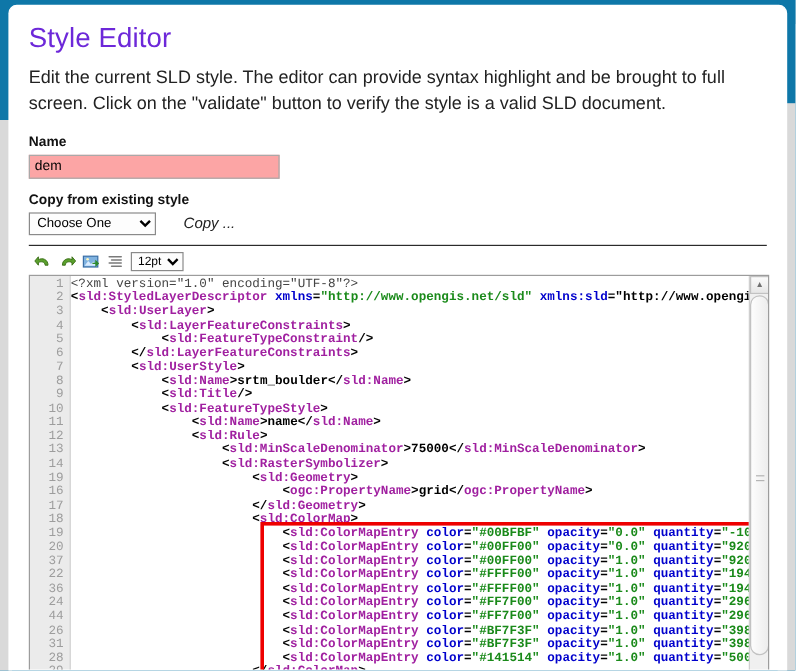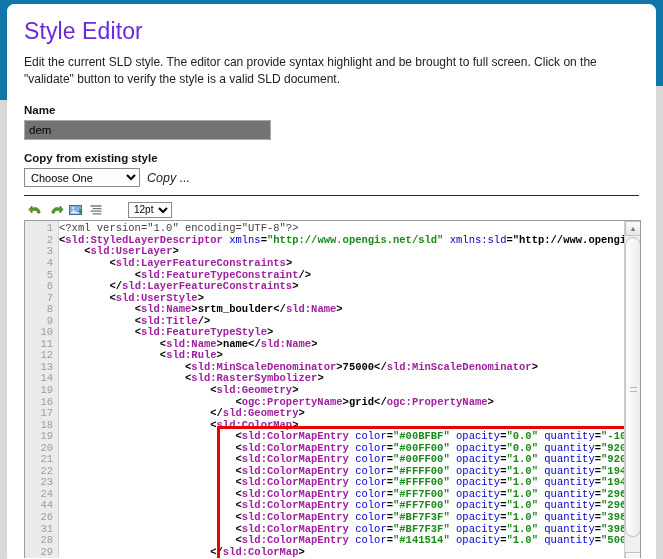--- a/index.html
+++ b/index.html
@@ -63,76 +63,77 @@
   h1#title {
     margin: 0 0 10px 0;
     font-size: 23px;
     font-weight: normal;
     color: #6d28d9;
     letter-spacing: 0.1px;
     line-height: 1.1;
   }
   p#subtitle {
     margin: 0 0 16px 0;
-    font-size: 12px;
+    font-size: 15px;
     color: #222;
     line-height: 1.42;
     max-width: 628px;
   }
   .field-label {
     font-size: 11.5px;
     font-weight: bold;
     color: #111;
     margin: 0 0 4px 0;
   }
   input#name-input {
-    width: 247px; height: 20px;
+    width: 209px; height: 20px;
     font-size: 11.5px;
     font-family: "Liberation Sans", sans-serif;
     padding: 1px 4px;
     border: 1px solid #a9a9a9;
-    background: #737373;
+    background: #fca5a5;
     color: #000;
     margin: 0 0 12px 0;
     outline: none;
   }
   .copy-row { display: flex; align-items: center; gap: 7px; margin-bottom: 8px; }
   select#copy-select {
-    width: 116px; height: 19px;
+    width: 106px; height: 19px;
     font-size: 11px;
     font-family: "Liberation Sans", sans-serif;
     border: 1px solid #8a8a8a;
     background: #fdfdfd;
     padding: 0 2px;
     color: #000;
   }
   .copy-link {
     font-size: 12.5px;
     font-style: italic;
     color: #222;
+    margin-left: 16px;
   }
   hr.rule {
     border: none;
     border-top: 1px solid #2b2b2b;
     margin: 4px 0 4px 0;
   }
 
   
   #toolbar {
     display: flex; align-items: center; gap: 4px;
     padding: 2px 0 3px 4px;
     height: 20px;
   }
   .tb-icon { width: 16px; height: 16px; display: inline-block; cursor: pointer; }
   select#fontsize-select {
     height: 16px; font-size: 10px;
     font-family: "Liberation Sans", sans-serif;
     border: 1px solid #8a8a8a;
     background: #fdfdfd;
-    margin-left: 20px; padding: 0 1px;
+    margin-left: 1px; padding: 0 1px;
   }
 
   
   #editor-wrap {
     position: relative;
     margin: 0 0 0 0;
     width: 617px;
     height: 348px;
     border: 1px solid #9c9c9c;
     background: #fff;
@@ -161,21 +162,21 @@
     padding-top: 2px;
     overflow: hidden;
     white-space: pre;
     font-family: "Liberation Mono", monospace;
     font-size: 10.5px;
     line-height: 11.55px;
   }
   .cl { height: 11.55px; line-height: 11.55px; white-space: pre; }
   .t-tag   { color: #a020a0; font-weight: bold; }
   .t-punct { color: #000000; font-weight: bold; }
-  .t-attr  { color: #0000cc; font-weight: normal; }
+  .t-attr  { color: #0000cc; font-weight: bold; }
   .t-val   { color: #1a8a1a; font-weight: bold; }
   .t-txt   { color: #000000; font-weight: bold; }
   .t-pi    { color: #444444; }
 
   
   #red-box {
     position: absolute;
     left: 192px; top: 205px;
     width: 445px; height: 135px;
     border: 3px solid #ee0000;
@@ -295,23 +296,23 @@
           <div class="ln">11</div>
           <div class="ln">12</div>
           <div class="ln">13</div>
           <div class="ln">14</div>
           <div class="ln">19</div>
           <div class="ln">16</div>
           <div class="ln">17</div>
           <div class="ln">18</div>
           <div class="ln">19</div>
           <div class="ln">20</div>
-          <div class="ln">21</div>
+          <div class="ln">37</div>
           <div class="ln">22</div>
-          <div class="ln">23</div>
+          <div class="ln">36</div>
           <div class="ln">24</div>
           <div class="ln">44</div>
           <div class="ln">26</div>
           <div class="ln">31</div>
           <div class="ln">28</div>
           <div class="ln">29</div>
           <div class="ln">30</div>
         </div>
 
         <div id="code"><div class="cl"><span class="t-pi">&lt;?xml version="1.0" encoding="UTF-8"?&gt;</span></div><div class="cl"><span class="t-punct">&lt;</span><span class="t-tag">sld:StyledLayerDescriptor</span><span class="t-punct"></span> <span class="t-attr">xmlns</span><span class="t-punct">=</span><span class="t-val">"http://www.opengis.net/sld"</span><span class="t-punct"></span> <span class="t-attr">xmlns:sld</span><span class="t-punct">=</span><span class="t-punct">"http://www.opengis.net/sld</span></div><div class="cl"><span class="t-txt">    </span><span class="t-punct">&lt;</span><span class="t-tag">sld:UserLayer</span><span class="t-punct">&gt;</span></div><div class="cl"><span class="t-txt">        </span><span class="t-punct">&lt;</span><span class="t-tag">sld:LayerFeatureConstraints</span><span class="t-punct">&gt;</span></div><div class="cl"><span class="t-txt">            </span><span class="t-punct">&lt;</span><span class="t-tag">sld:FeatureTypeConstraint</span><span class="t-punct">/&gt;</span></div><div class="cl"><span class="t-txt">        </span><span class="t-punct">&lt;/</span><span class="t-tag">sld:LayerFeatureConstraints</span><span class="t-punct">&gt;</span></div><div class="cl"><span class="t-txt">        </span><span class="t-punct">&lt;</span><span class="t-tag">sld:UserStyle</span><span class="t-punct">&gt;</span></div><div class="cl"><span class="t-txt">            </span><span class="t-punct">&lt;</span><span class="t-tag">sld:Name</span><span class="t-punct">&gt;</span><span class="t-txt">srtm_boulder</span><span class="t-punct">&lt;/</span><span class="t-tag">sld:Name</span><span class="t-punct">&gt;</span></div><div class="cl"><span class="t-txt">            </span><span class="t-punct">&lt;</span><span class="t-tag">sld:Title</span><span class="t-punct">/&gt;</span></div><div class="cl"><span class="t-txt">            </span><span class="t-punct">&lt;</span><span class="t-tag">sld:FeatureTypeStyle</span><span class="t-punct">&gt;</span></div><div class="cl"><span class="t-txt">                </span><span class="t-punct">&lt;</span><span class="t-tag">sld:Name</span><span class="t-punct">&gt;</span><span class="t-txt">name</span><span class="t-punct">&lt;/</span><span class="t-tag">sld:Name</span><span class="t-punct">&gt;</span></div><div class="cl"><span class="t-txt">                </span><span class="t-punct">&lt;</span><span class="t-tag">sld:Rule</span><span class="t-punct">&gt;</span></div><div class="cl"><span class="t-txt">                    </span><span class="t-punct">&lt;</span><span class="t-tag">sld:MinScaleDenominator</span><span class="t-punct">&gt;</span><span class="t-txt">75000</span><span class="t-punct">&lt;/</span><span class="t-tag">sld:MinScaleDenominator</span><span class="t-punct">&gt;</span></div><div class="cl"><span class="t-txt">                    </span><span class="t-punct">&lt;</span><span class="t-tag">sld:RasterSymbolizer</span><span class="t-punct">&gt;</span></div><div class="cl"><span class="t-txt">                        </span><span class="t-punct">&lt;</span><span class="t-tag">sld:Geometry</span><span class="t-punct">&gt;</span></div><div class="cl"><span class="t-txt">                            </span><span class="t-punct">&lt;</span><span class="t-tag">ogc:PropertyName</span><span class="t-punct">&gt;</span><span class="t-txt">grid</span><span class="t-punct">&lt;/</span><span class="t-tag">ogc:PropertyName</span><span class="t-punct">&gt;</span></div><div class="cl"><span class="t-txt">                        </span><span class="t-punct">&lt;/</span><span class="t-tag">sld:Geometry</span><span class="t-punct">&gt;</span></div><div class="cl"><span class="t-txt">                        </span><span class="t-punct">&lt;</span><span class="t-tag">sld:ColorMap</span><span class="t-punct">&gt;</span></div><div class="cl"><span class="t-txt">                            </span><span class="t-punct">&lt;</span><span class="t-tag">sld:ColorMapEntry</span><span class="t-punct"></span> <span class="t-attr">color</span><span class="t-punct">=</span><span class="t-val">"#00BFBF"</span><span class="t-punct"></span> <span class="t-attr">opacity</span><span class="t-punct">=</span><span class="t-val">"0.0"</span><span class="t-punct"></span> <span class="t-attr">quantity</span><span class="t-punct">=</span><span class="t-val">"-100.0"</span></div><div class="cl"><span class="t-txt">                            </span><span class="t-punct">&lt;</span><span class="t-tag">sld:ColorMapEntry</span><span class="t-punct"></span> <span class="t-attr">color</span><span class="t-punct">=</span><span class="t-val">"#00FF00"</span><span class="t-punct"></span> <span class="t-attr">opacity</span><span class="t-punct">=</span><span class="t-val">"0.0"</span><span class="t-punct"></span> <span class="t-attr">quantity</span><span class="t-punct">=</span><span class="t-val">"920.0"</span></div><div class="cl"><span class="t-txt">                            </span><span class="t-punct">&lt;</span><span class="t-tag">sld:ColorMapEntry</span><span class="t-punct"></span> <span class="t-attr">color</span><span class="t-punct">=</span><span class="t-val">"#00FF00"</span><span class="t-punct"></span> <span class="t-attr">opacity</span><span class="t-punct">=</span><span class="t-val">"1.0"</span><span class="t-punct"></span> <span class="t-attr">quantity</span><span class="t-punct">=</span><span class="t-val">"920.0"</span></div><div class="cl"><span class="t-txt">                            </span><span class="t-punct">&lt;</span><span class="t-tag">sld:ColorMapEntry</span><span class="t-punct"></span> <span class="t-attr">color</span><span class="t-punct">=</span><span class="t-val">"#FFFF00"</span><span class="t-punct"></span> <span class="t-attr">opacity</span><span class="t-punct">=</span><span class="t-val">"1.0"</span><span class="t-punct"></span> <span class="t-attr">quantity</span><span class="t-punct">=</span><span class="t-val">"1940.0"</span></div><div class="cl"><span class="t-txt">                            </span><span class="t-punct">&lt;</span><span class="t-tag">sld:ColorMapEntry</span><span class="t-punct"></span> <span class="t-attr">color</span><span class="t-punct">=</span><span class="t-val">"#FFFF00"</span><span class="t-punct"></span> <span class="t-attr">opacity</span><span class="t-punct">=</span><span class="t-val">"1.0"</span><span class="t-punct"></span> <span class="t-attr">quantity</span><span class="t-punct">=</span><span class="t-val">"1940.0"</span></div><div class="cl"><span class="t-txt">                            </span><span class="t-punct">&lt;</span><span class="t-tag">sld:ColorMapEntry</span><span class="t-punct"></span> <span class="t-attr">color</span><span class="t-punct">=</span><span class="t-val">"#FF7F00"</span><span class="t-punct"></span> <span class="t-attr">opacity</span><span class="t-punct">=</span><span class="t-val">"1.0"</span><span class="t-punct"></span> <span class="t-attr">quantity</span><span class="t-punct">=</span><span class="t-val">"2960.0"</span></div><div class="cl"><span class="t-txt">                            </span><span class="t-punct">&lt;</span><span class="t-tag">sld:ColorMapEntry</span><span class="t-punct"></span> <span class="t-attr">color</span><span class="t-punct">=</span><span class="t-val">"#FF7F00"</span><span class="t-punct"></span> <span class="t-attr">opacity</span><span class="t-punct">=</span><span class="t-val">"1.0"</span><span class="t-punct"></span> <span class="t-attr">quantity</span><span class="t-punct">=</span><span class="t-val">"2960.0"</span></div><div class="cl"><span class="t-txt">                            </span><span class="t-punct">&lt;</span><span class="t-tag">sld:ColorMapEntry</span><span class="t-punct"></span> <span class="t-attr">color</span><span class="t-punct">=</span><span class="t-val">"#BF7F3F"</span><span class="t-punct"></span> <span class="t-attr">opacity</span><span class="t-punct">=</span><span class="t-val">"1.0"</span><span class="t-punct"></span> <span class="t-attr">quantity</span><span class="t-punct">=</span><span class="t-val">"3980.0"</span></div><div class="cl"><span class="t-txt">                            </span><span class="t-punct">&lt;</span><span class="t-tag">sld:ColorMapEntry</span><span class="t-punct"></span> <span class="t-attr">color</span><span class="t-punct">=</span><span class="t-val">"#BF7F3F"</span><span class="t-punct"></span> <span class="t-attr">opacity</span><span class="t-punct">=</span><span class="t-val">"1.0"</span><span class="t-punct"></span> <span class="t-attr">quantity</span><span class="t-punct">=</span><span class="t-val">"3980.0"</span></div><div class="cl"><span class="t-txt">                            </span><span class="t-punct">&lt;</span><span class="t-tag">sld:ColorMapEntry</span><span class="t-punct"></span> <span class="t-attr">color</span><span class="t-punct">=</span><span class="t-val">"#141514"</span><span class="t-punct"></span> <span class="t-attr">opacity</span><span class="t-punct">=</span><span class="t-val">"1.0"</span><span class="t-punct"></span> <span class="t-attr">quantity</span><span class="t-punct">=</span><span class="t-val">"5000.0"</span></div><div class="cl"><span class="t-txt">                        </span><span class="t-punct">&lt;/</span><span class="t-tag">sld:ColorMap</span><span class="t-punct">&gt;</span></div><div class="cl">&nbsp;</div></div>

